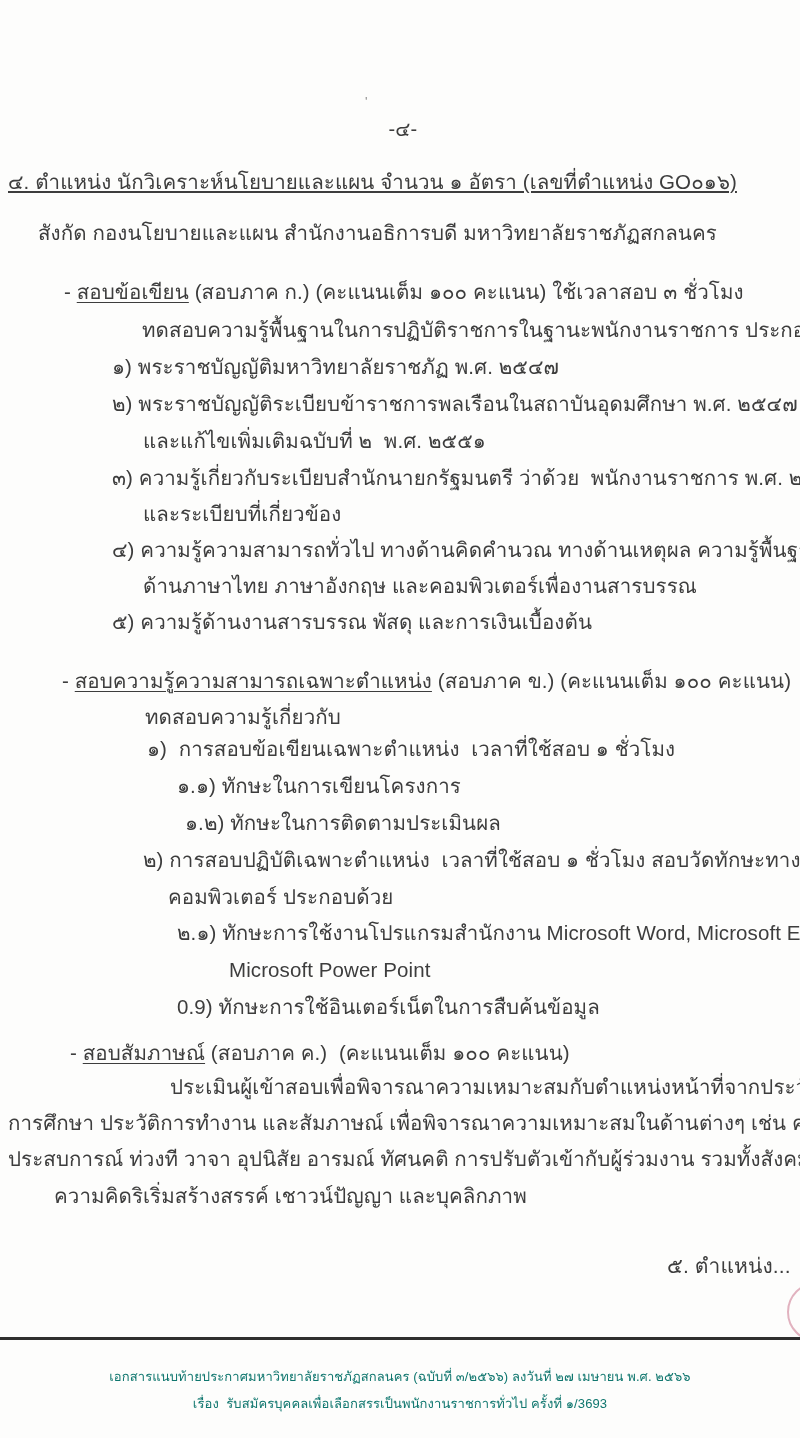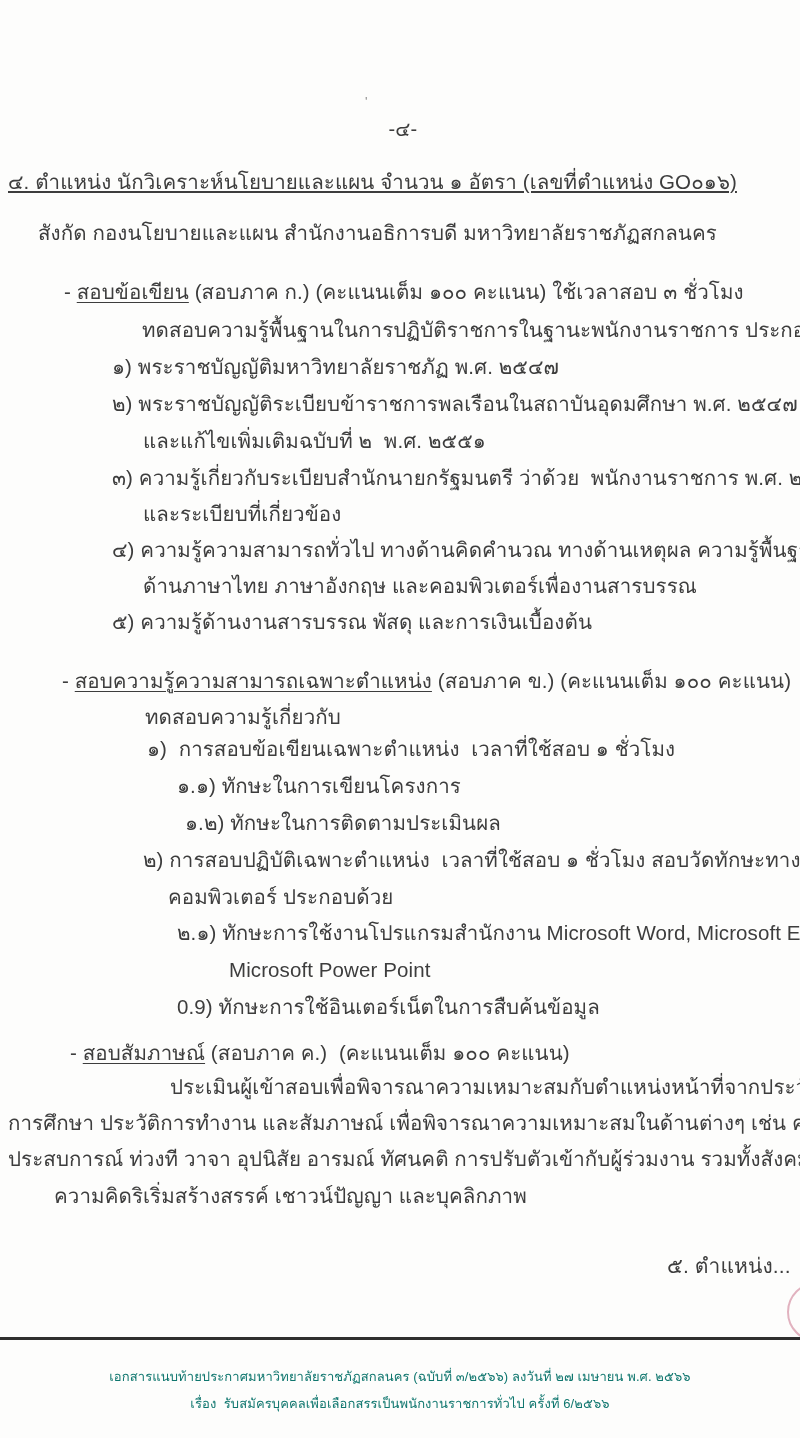--- a/index.html
+++ b/index.html
@@ -74,15 +74,15 @@
   <div class="line" style="top:1146px;left:8px;">ประสบการณ์ ท่วงที วาจา อุปนิสัย อารมณ์ ทัศนคติ การปรับตัวเข้ากับผู้ร่วมงาน รวมทั้งสังคม และสิ่งแวดล้อม</div>
   <div class="line" style="top:1183px;left:8px;margin-left:46px;">ความคิดริเริ่มสร้างสรรค์ เชาวน์ปัญญา และบุคลิกภาพ</div>
 
   <div class="line next-hint" style="top:1253px;left:667px;">๕. ตำแหน่ง...</div>
 
   <div class="stamp" style="top:1282px;left:787px;"></div>
 
   <div class="rule" style="top:1337px;"></div>
 
   <div class="line footer-line center" style="top:1364px;">เอกสารแนบท้ายประกาศมหาวิทยาลัยราชภัฏสกลนคร (ฉบับที่ ๓/๒๕๖๖) ลงวันที่ ๒๗ เมษายน พ.ศ. ๒๕๖๖</div>
-  <div class="line footer-line center" style="top:1391px;">เรื่อง  รับสมัครบุคคลเพื่อเลือกสรรเป็นพนักงานราชการทั่วไป ครั้งที่ 6/๒๕๖๖</div>
+  <div class="line footer-line center" style="top:1391px;">เรื่อง  รับสมัครบุคคลเพื่อเลือกสรรเป็นพนักงานราชการทั่วไป ครั้งที่ ๑/3693</div>
 
 </div>
 
 </body></html>

